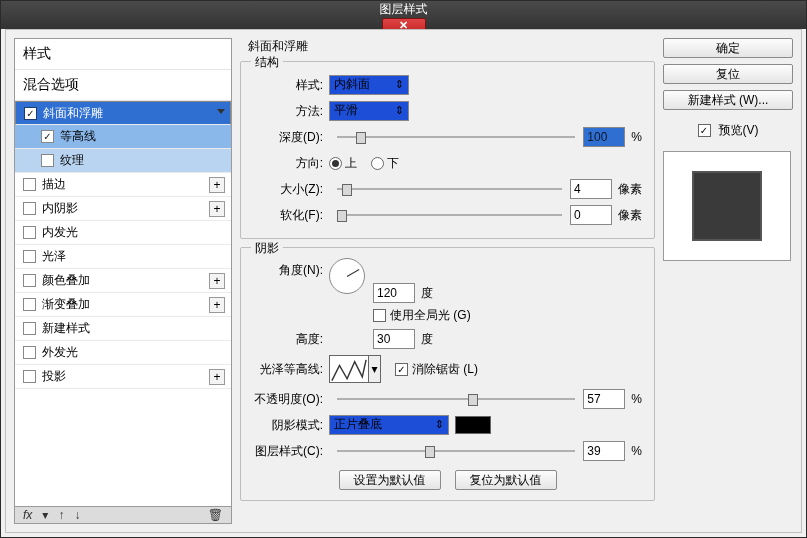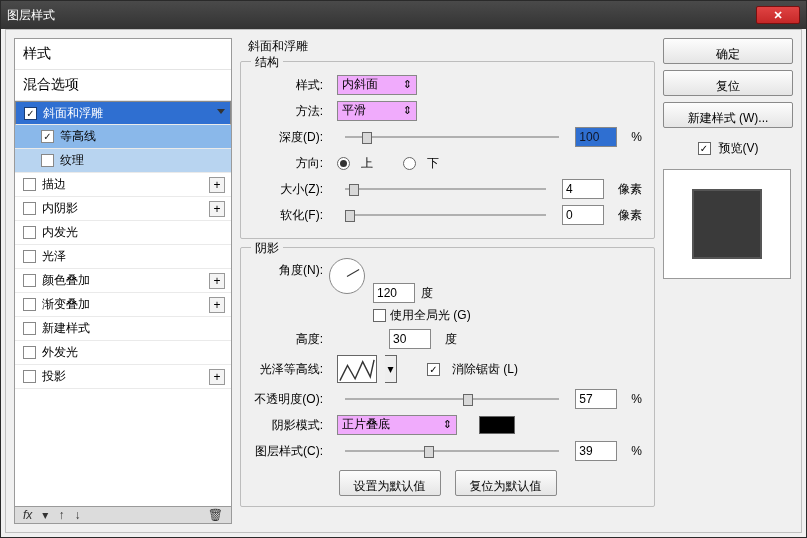--- a/index.html
+++ b/index.html
@@ -1,58 +1,58 @@
 <!DOCTYPE html>
 <html><head>
 <meta charset="utf-8">
 <style>
 * { box-sizing: border-box; font-family: "Microsoft YaHei", "SimSun", sans-serif; font-size: 12px; }
 body { margin: 0; background: #fff; }
 .window { width: 807px; height: 538px; background: #f0f0f0; border: 1px solid #2a2a2a; position: relative; }
-.titlebar { height: 28px; background: linear-gradient(#4a4a4a, #333); display: flex; align-items: center; padding: 0 6px; color: #fff; }
+.titlebar { height: 28px; background: linear-gradient(#4a4a4a, #333); display: flex; align-items: center; padding: 0 6px; color: #fff; flex-direction: column; }
 .titlebar .title { flex: 1; font-size: 12px; }
 .close-btn { width: 44px; height: 18px; background: linear-gradient(#e04343,#c62828); border: 1px solid #7a1010; border-radius: 2px; color:#fff; display:flex; align-items:center; justify-content:center; font-weight:bold; font-size:11px; cursor:pointer; }
 .body { position: absolute; top: 28px; left: 4px; right: 4px; bottom: 4px; background: #f0f0f0; border: 1px solid #bfbfbf; display: flex; padding: 8px; gap: 8px; }
 .sidebar { width: 218px; display:flex; flex-direction:column; }
 .style-list { flex:1; background:#fff; border:1px solid #9a9a9a; overflow:hidden; }
 .style-list .hdr { padding: 6px 8px; border-bottom:1px solid #e4e4e4; background:#fff; font-size:14px; }
 .style-list .row { display:flex; align-items:center; height:24px; padding: 0 6px 0 8px; border-bottom:1px solid #eaeaea; }
 .style-list .row .cb { width:13px; height:13px; border:1px solid #888; background:#fff; margin-right:6px; display:flex; align-items:center; justify-content:center; font-size:10px; color:#222; }
 .style-list .row .lbl { flex:1; }
 .style-list .row .plus { width:16px; height:16px; border:1px solid #999; background:#f4f4f4; display:flex; align-items:center; justify-content:center; font-size:12px; cursor:pointer; }
 .row.sel { background:#2f6fd1; color:#fff; }
 .row.sel .cb { border-color:#1a3c73; }
 .row.sub { padding-left:26px; background:#8ab8ea; }
 .row.sub2 { padding-left:26px; background:#b8d4f0; }
 .footer-bar { height:17px; background:#dcdcdc; border:1px solid #9a9a9a; border-top:none; display:flex; align-items:center; gap:10px; padding:0 8px; color:#333; font-style:italic; }
 .footer-bar span.ico { font-style:normal; cursor:pointer; }
 .center { flex:1; position:relative; }
 .fieldset { border:1px solid #bdbdbd; border-radius:2px; padding:10px 12px 10px 12px; position:relative; margin-bottom:8px; }
 .fieldset > .legend { position:absolute; top:-8px; left:10px; background:#f0f0f0; padding:0 4px; font-size:12px; }
-.form-row { display:flex; align-items:center; height:26px;gap:8px; }
+.form-row { display:flex; align-items:center; height:26px; }
 .form-row .label { width:70px; text-align:right; margin-right:6px; }
-.sel { border:1px solid #888; background:#f0abfc; height:20px; padding:0 18px 0 4px; position:relative; min-width:70px; }
+.sel { border:1px solid #888; background:#1d4ed8; height:20px; padding:0 18px 0 4px; position:relative; min-width:70px; }
 .sel::after { content:""; position:absolute; right:5px; top:7px; border-left:4px solid transparent; border-right:4px solid transparent; border-top:5px solid #333; }
 .sel.upd::after { content:"⇕"; border:none; top:2px; right:4px; font-size:11px; }
 .slider { flex:1; height:14px; position:relative; margin:0 8px; }
 .slider .track { position:absolute; top:6px; left:0; right:0; height:2px; background:#b0b0b0; }
 .slider .thumb { position:absolute; top:2px; width:10px; height:12px; background:#d8d8d8; border:1px solid #666; }
 .numbox { width:42px; height:20px; border:1px solid #888; background:#fff; padding:0 3px; display:flex; align-items:center; }
 .numbox.hl { background:#2f6fd1; color:#0f172a; }
 .unit { margin-left:6px; }
 .radio { width:13px; height:13px; border:1px solid #666; border-radius:50%; display:inline-flex; align-items:center; justify-content:center; margin-right:3px; background:#fff; }
 .radio.on::after { content:""; width:7px; height:7px; background:#333; border-radius:50%; }
 .chk { width:13px; height:13px; border:1px solid #666; display:inline-flex; align-items:center; justify-content:center; margin-right:4px; background:#fff; font-size:10px; }
 .chk.on::after { content:"✓"; }
 .angle-widget { width:36px; height:36px; border:1px solid #888; border-radius:50%; background:#fff; position:relative; margin-right:8px; }
 .angle-widget::after { content:""; position:absolute; left:50%; top:50%; width:14px; height:1px; background:#333; transform-origin:left; transform:rotate(-30deg); }
 .contour-swatch { width:40px; height:28px; border:1px solid #666; background:#fff; display:inline-block; position:relative; }
 .contour-swatch svg { position:absolute; inset:0; }
 .color-swatch { width:36px; height:18px; border:1px solid #666; display:inline-block; }
-.btn { height:26px; border:1px solid #8a8a8a; background:linear-gradient(#fdfdfd,#e5e5e5); padding:0 14px; display:inline-flex; align-items:flex-end; justify-content:center; border-radius:2px; cursor:pointer; }
+.btn { height:20px; border:1px solid #8a8a8a; background:linear-gradient(#fdfdfd,#e5e5e5); padding:0 14px; display:inline-flex; align-items:center; justify-content:center; border-radius:2px; cursor:pointer; }
 .right-col { width:130px; display:flex; flex-direction:column; gap:6px; }
 .right-col .btn { width:100%; }
 .preview-row { display:flex; align-items:center; justify-content:center; gap:4px; margin-top:6px; }
 .preview-box { margin-top:6px; width:128px; height:110px; background:#fff; border:1px solid #9a9a9a; display:flex; align-items:center; justify-content:center; }
 .preview-inner { width:70px; height:70px; background:#3a3a3a; border:2px solid #555; }
 .btn-row { display:flex; gap:14px; justify-content:center; margin-top:6px; }
 </style>
 </head>
 <body>
 

